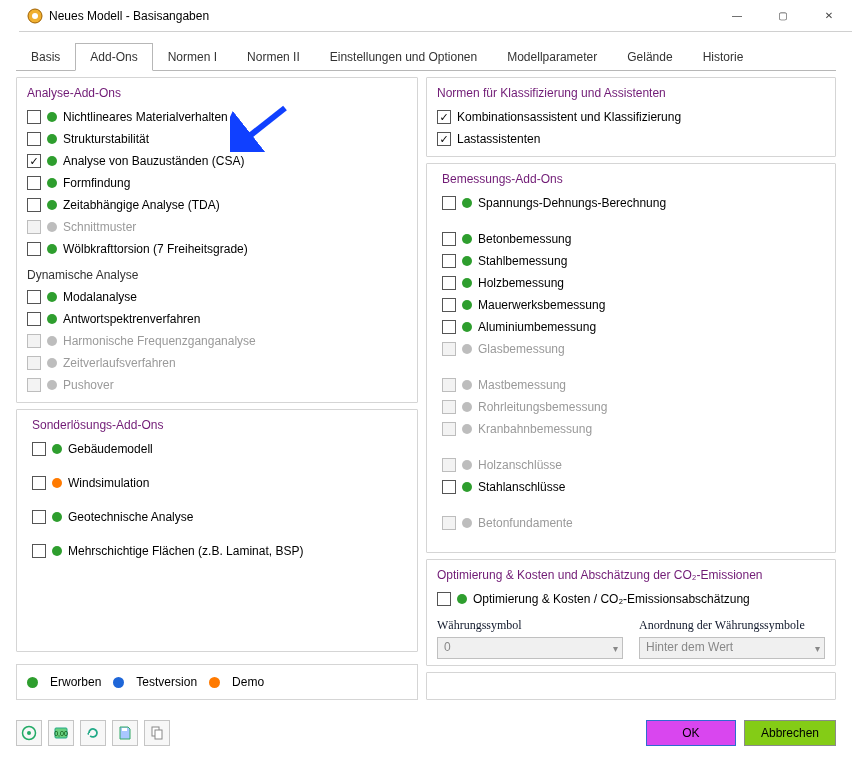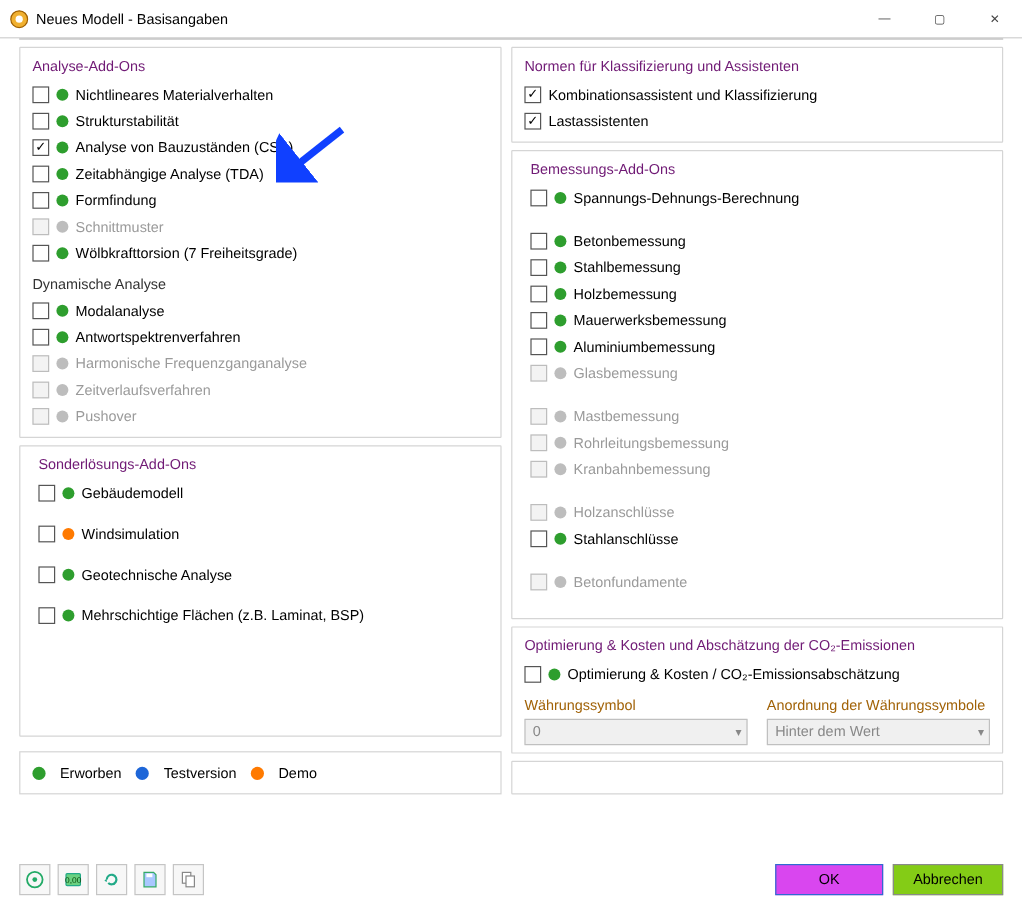--- a/index.html
+++ b/index.html
@@ -15,20 +15,21 @@
   }
 
   
   .titlebar {
     height: 32px;
     border-bottom: 1px solid #d0d0d0;
     display: flex;
     align-items: center;
     padding: 0 0 0 8px;
     background: #fff;
+    margin-left: 19px;
   }
   .titlebar-icon {
     width: 16px; height:16px; margin-right: 6px;
   }
   .titlebar-title { flex: 0 0 auto; }
   .titlebar-spacer { flex: 1; }
   .win-btn {
     width: 46px; height: 32px;
     display: inline-flex; align-items:center; justify-content:center;
     font-family: "Segoe UI Symbol", sans-serif;
@@ -127,21 +128,21 @@
     margin-top:6px;
     padding:10px 10px;
     display:flex;
     align-items:center;
     gap: 12px;
   }
   .legend .dot { width:11px; height:11px; }
 
   .opt-row { display:flex; gap:16px; margin-top:8px;}
   .opt-col { flex:1; }
-  .opt-label { color:#a16207; font-size:12px; margin-bottom:4px; display:block;}
+  .opt-label { color:#0f172a; font-size:12px; margin-bottom:4px; display:block;font-family:Liberation Serif, serif;}
   .select {
     border:1px solid #c0c0c0;
     background:#f0f0f0;
     color:#888;
     padding: 2px 18px 2px 6px;
     width: 100%;
     height: 22px;
     position:relative;
   }
   .select-caret {
@@ -203,20 +204,30 @@
         <circle cx="8" cy="8" r="3" fill="#fff"></circle>
       </svg>
     </span>
     <span class="titlebar-title">Neues Modell - Basisangaben</span>
     <span class="titlebar-spacer"></span>
     <span class="win-btn">—</span>
     <span class="win-btn">▢</span>
     <span class="win-btn">✕</span>
   </div>
 
+  <div class="tabs">
+    <div class="tab">Basis</div>
+    <div class="tab active">Add-Ons</div>
+    <div class="tab">Normen I</div>
+    <div class="tab">Normen II</div>
+    <div class="tab">Einstellungen und Optionen</div>
+    <div class="tab">Modellparameter</div>
+    <div class="tab">Gelände</div>
+    <div class="tab">Historie</div>
+  </div>
 
   <div class="content">
 
     <div class="col col-left">
       <div class="panel">
         <div class="panel-title">Analyse-Add-Ons</div>
         <div id="analysis-items">
             <div class="item">
               <span class="chk"></span>
               <span class="dot green"></span>
@@ -228,26 +239,26 @@
               <span class="item-label">Strukturstabilität</span>
             </div>
             <div class="item">
               <span class="chk checked"></span>
               <span class="dot green"></span>
               <span class="item-label">Analyse von Bauzuständen (CSA)</span>
             </div>
             <div class="item">
               <span class="chk"></span>
               <span class="dot green"></span>
+              <span class="item-label">Formfindung</span>
+            </div>
+            <div class="item">
+              <span class="chk"></span>
+              <span class="dot green"></span>
               <span class="item-label">Zeitabhängige Analyse (TDA)</span>
-            </div>
-            <div class="item">
-              <span class="chk"></span>
-              <span class="dot green"></span>
-              <span class="item-label">Formfindung</span>
             </div>
             <div class="item disabled">
               <span class="chk disabled"></span>
               <span class="dot grey"></span>
               <span class="item-label">Schnittmuster</span>
             </div>
             <div class="item">
               <span class="chk"></span>
               <span class="dot green"></span>
               <span class="item-label">Wölbkrafttorsion (7 Freiheitsgrade)</span>

